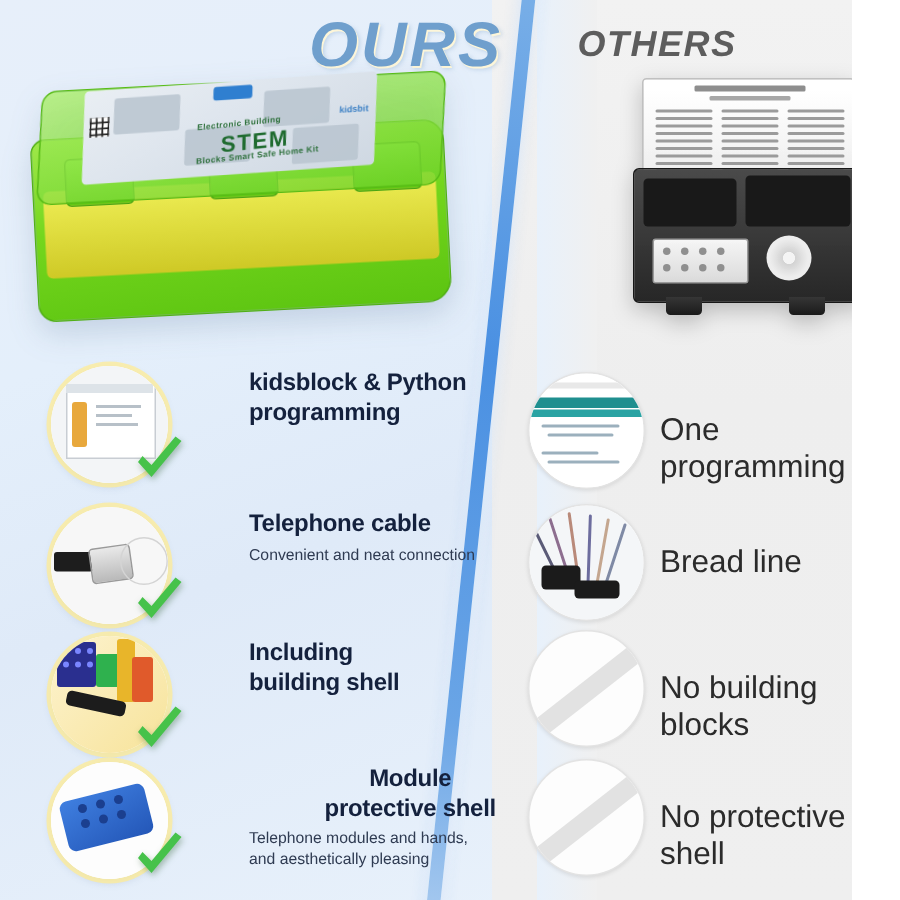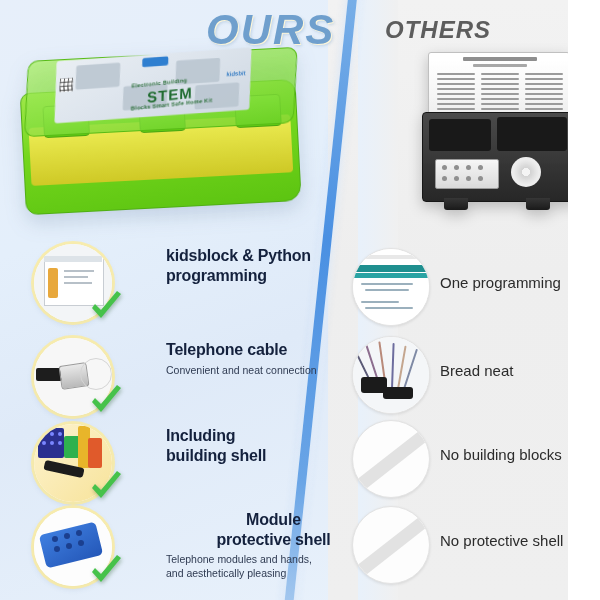--- a/index.html
+++ b/index.html
@@ -166,21 +166,21 @@
     position:absolute;left:0;top:0;width:76px;height:76px;border-radius:50%;
     background:#fdfdfd;overflow:hidden;border:1px solid #e3e3e3;
     box-shadow:0 1px 3px rgba(0,0,0,.10);
   }
   .rthumb.empty:after{
     content:"";position:absolute;left:-12px;top:32px;width:104px;height:13px;
     background:#e2e2e2;transform:rotate(-38deg);
   }
   .rlabel{
     position:absolute;left:88px;top:26px;width:160px;
-    font-size:15px;color:#2b2b2b;line-height:1.2;
+    font-size:21px;color:#2b2b2b;line-height:1.2;
   }
   
   .code-shot{position:absolute;inset:0;background:#fff;}
   .code-shot .bar{position:absolute;left:0;right:0;height:7px;background:#1f8f8f;}
   .code-shot .bar2{position:absolute;left:0;right:0;height:5px;background:#2aa3a3;}
   .code-shot .ln{position:absolute;height:2px;background:#9bb0bd;border-radius:1px;}
   
   .wire{position:absolute;width:2px;border-radius:1px;transform-origin:bottom center;}
   .wireblob{position:absolute;background:#1b1b1b;border-radius:3px;}
 </style>
@@ -372,21 +372,21 @@
         <div class="wire" style="left:26px;top:6px;height:44px;background:#8d6e8f;transform:rotate(-18deg);"></div>
         <div class="wire" style="left:32px;top:4px;height:48px;background:#b98a7a;transform:rotate(-8deg);"></div>
         <div class="wire" style="left:38px;top:6px;height:46px;background:#6d6d9e;transform:rotate(2deg);"></div>
         <div class="wire" style="left:44px;top:8px;height:44px;background:#c4a68f;transform:rotate(10deg);"></div>
         <div class="wire" style="left:50px;top:10px;height:42px;background:#7f8aa5;transform:rotate(18deg);"></div>
         <div class="wire" style="left:20px;top:10px;height:42px;background:#5b5b77;transform:rotate(-26deg);"></div>
         <div class="wireblob" style="left:8px;top:40px;width:26px;height:16px;"></div>
         <div class="wireblob" style="left:30px;top:50px;width:30px;height:12px;"></div>
       </div>
     </div>
-    <div class="rlabel">Bread neat</div>
+    <div class="rlabel">Bread line</div>
   </div>
 
   <div class="rfeat" style="top:420px;">
     <div class="rthumb empty"></div>
     <div class="rlabel">No building blocks</div>
   </div>
 
   <div class="rfeat" style="top:506px;">
     <div class="rthumb empty"></div>
     <div class="rlabel">No protective shell</div>

